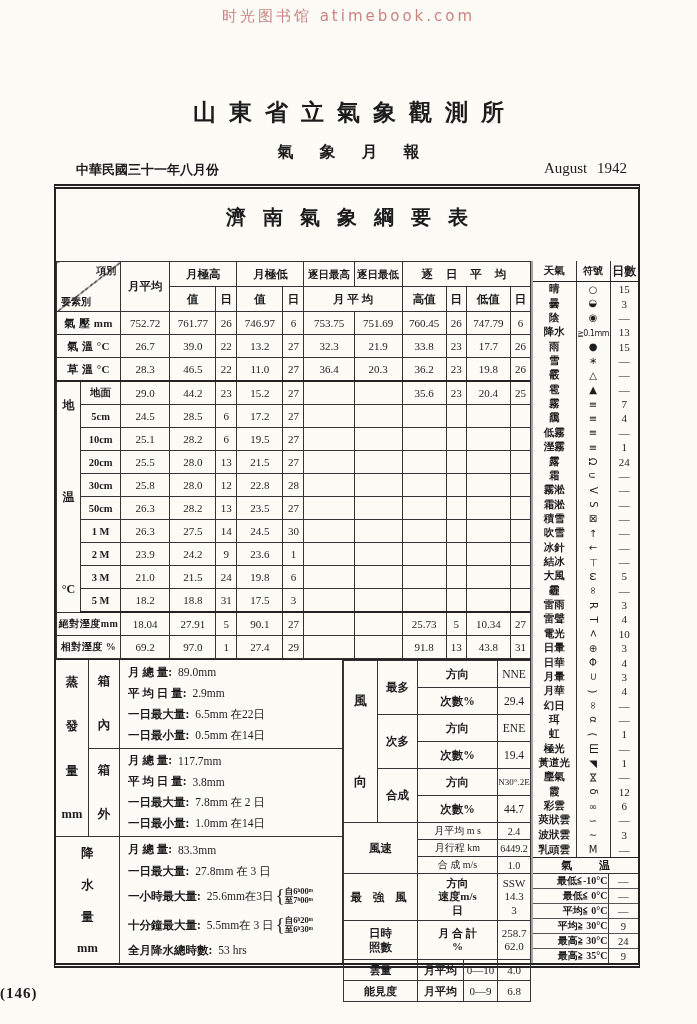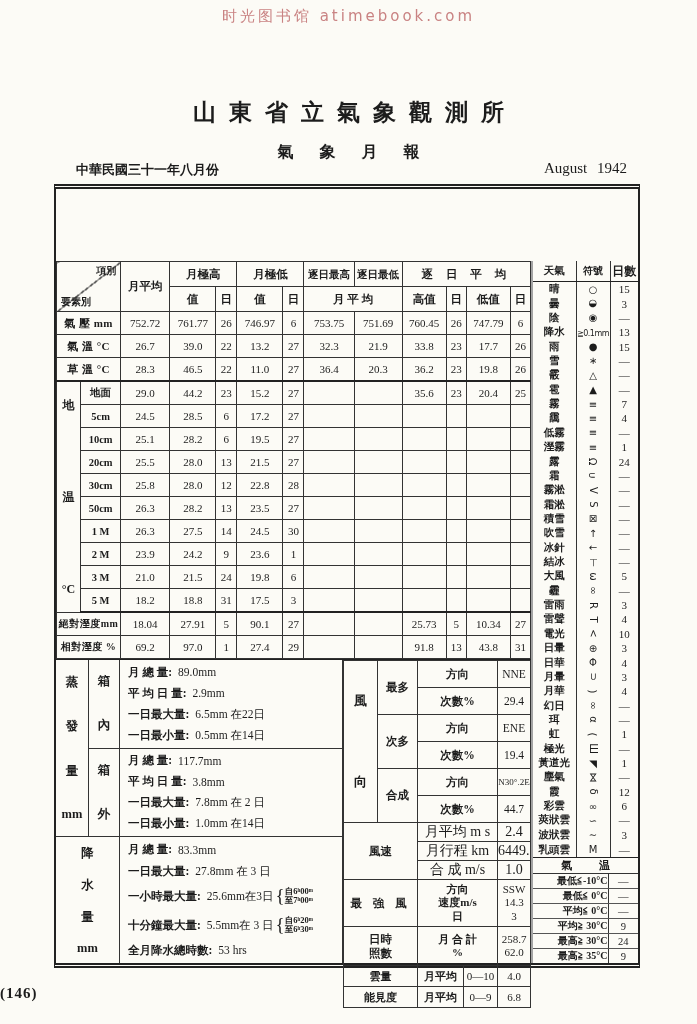--- a/index.html
+++ b/index.html
@@ -51,21 +51,21 @@
   .line .k{font-weight:bold;}
   .line .v{margin-left:6px;}
   .brace{font-size:19px;margin-left:2px;font-weight:normal;}
   .brace-lines{display:flex;flex-direction:column;font-size:8.5px;line-height:9.5px;font-weight:bold;}
   .precip{flex:1;display:flex;min-height:0;}
   .lower-right{flex:1;}
   .windtbl{width:100%;height:100%;table-layout:fixed;font-size:11.5px;}
   .windtbl td{border:1px solid #333;text-align:center;padding:0;overflow:hidden;}
   .windtbl .hb{font-weight:bold;}
   .windtbl .sp2{letter-spacing:4px;}
-  .h26{height:26px;}.h16{height:16px;font-size:14px;}.h46{height:46px;}.h38{height:38px;}.h20{height:20px;font-size:11px;}
+  .h26{height:26px;}.h16{height:16px;font-size:10px;}.h46{height:46px;}.h38{height:38px;}.h20{height:20px;font-size:11px;}
   .tiny{font-size:9px;}
   .stack div{line-height:13.5px;font-size:11px;}
   .vspread{display:flex;flex-direction:column;justify-content:space-around;height:100%;font-weight:bold;font-size:13px;}
   .weather{flex:1;display:flex;flex-direction:column;min-width:0;}
   .wtable{width:100%;height:604px;table-layout:fixed;font-size:11px;padding-left:22px;}
   .wtable td{text-align:center;padding:0;overflow:hidden;white-space:nowrap;}
   .wtable td:nth-child(1){border-right:1px solid #333;font-weight:bold;font-size:10.5px;}
   .wtable td:nth-child(2){border-right:1px solid #333;font-family:"DejaVu Sans",sans-serif;font-size:10px;}
   .wtable thead td{border-bottom:1.5px solid #222;font-weight:bold;font-size:12px;height:20px;}
   .wtable tbody td{height:14px;}
@@ -85,20 +85,21 @@
 </head>
 <body>
 
 <div class="watermark">时光图书馆 atimebook.com</div>
 <div class="inst">山東省立氣象觀測所</div>
 <div class="rpt">氣象月報</div>
 <div class="date-cn">中華民國三十一年八月份</div>
 <div class="date-en">August 1942</div>
 
 <div class="sheet">
+  <div class="sheet-title">濟南氣象綱要表</div>
   <div class="content">
 
     <div class="left-main">
       <table class="upper">
         <colgroup>
           <col style="width:24px">
             <col style="width:40px">
             <col style="width:49px">
             <col style="width:46px">
           <col style="width:21px">

